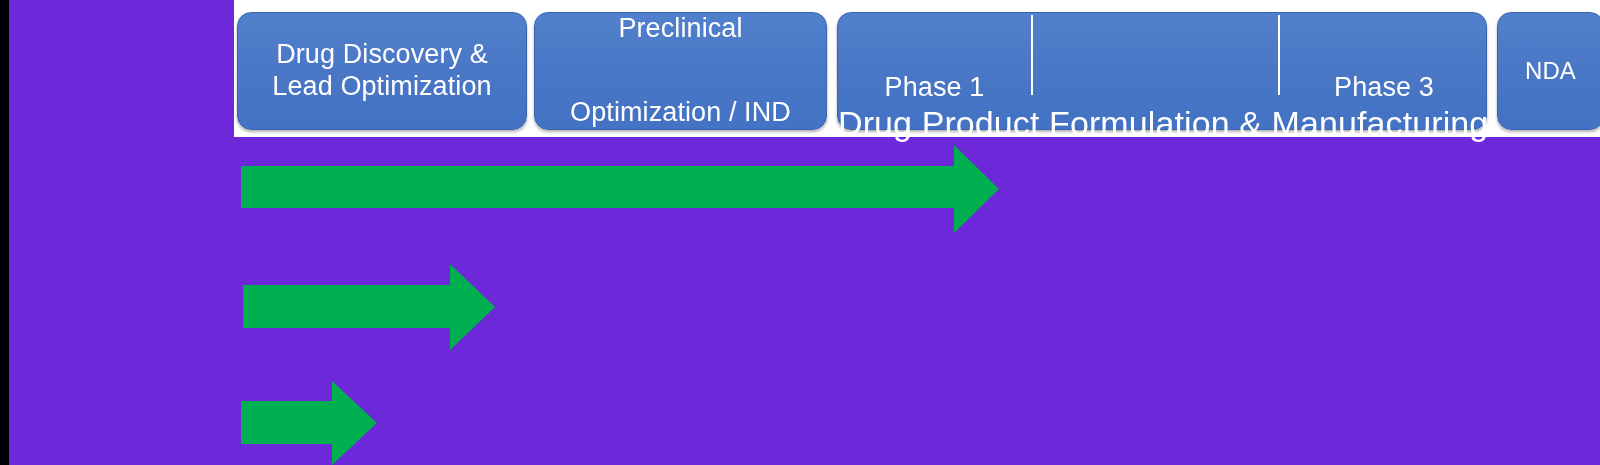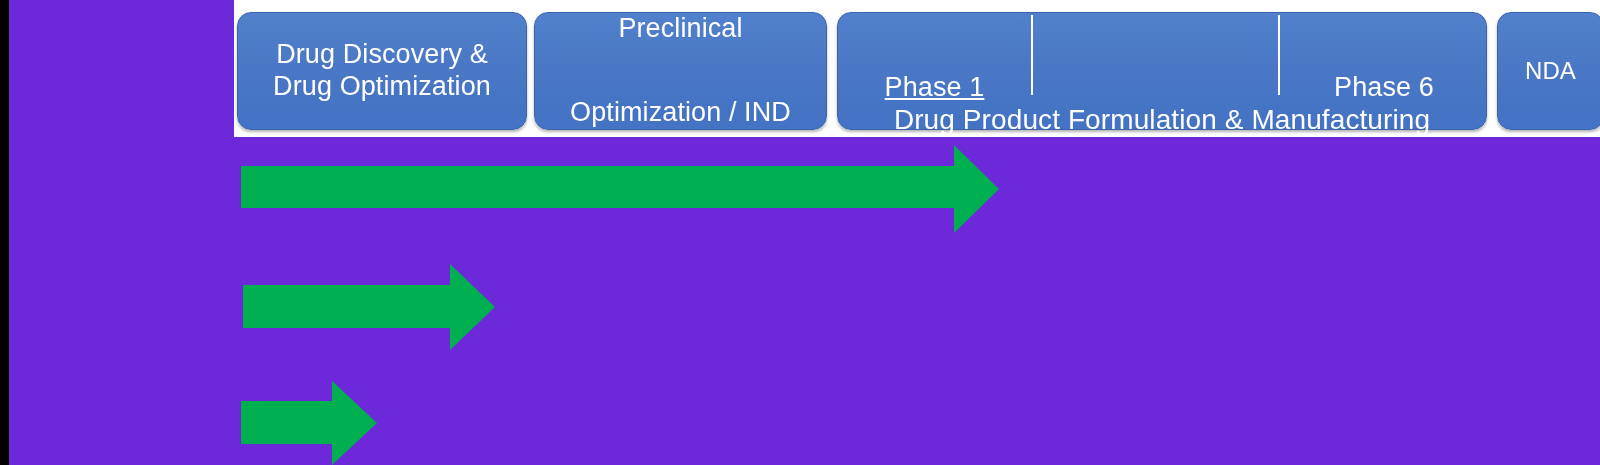--- a/index.html
+++ b/index.html
@@ -79,21 +79,21 @@
     position: absolute;
     top: 0;
     height: 92px;
     display: flex;
     flex-direction: column;
     align-items: center;
     justify-content: flex-end;
     padding-bottom: 2px;
     box-sizing: border-box;
   }
-  #clin-col-1 { left: 0px;   width: 193px; text-decoration: underline; }
+  #clin-col-1 { left: 0px;   width: 193px; }
   #clin-col-2 { left: 195px; width: 245px; }
   #clin-col-3 { left: 442px; width: 208px; }
 
   .clin-heading {
     font-size: 31px;
     line-height: 1.05;
     color: #FFFFFF;
     white-space: nowrap;
   }
   .clin-phase {
@@ -101,21 +101,21 @@
     line-height: 1.15;
     color: #FFFFFF;
     white-space: nowrap;
   }
   .clin-footer {
     position: absolute;
     left: 0;
     top: 90px;
     width: 100%;
     text-align: center;
-    font-size: 28px;
+    font-size: 34px;
     color: #FFFFFF;
     white-space: nowrap;
   }
 
   
   .arrow { position: absolute; }
   .arrow svg { display: block; }
 
   #arrow-1 { left: 232px; top: 145px; }
   #arrow-2 { left: 234px; top: 264px; }
@@ -123,21 +123,21 @@
 </style>
 </head>
 <body>
 
 <div id="canvas">
 
   <div class="band"></div>
 
   <div class="box" id="box-discovery">
     <span>Drug Discovery &amp;</span>
-    <span>Drug Optimization</span>
+    <span>Lead Optimization</span>
   </div>
 
   <div class="box" id="box-preclinical">
     <span>Preclinical</span>
     <span>Optimization / IND</span>
   </div>
 
   <div class="box" id="box-clinical">
     <div class="clinical-inner">
 
@@ -145,21 +145,21 @@
       <div class="clin-divider" id="clin-divider-2"></div>
 
       <div class="clin-col" id="clin-col-1">
         <span class="clin-phase">Phase 1</span>
       </div>
 
       <div class="clin-col" id="clin-col-2">
       </div>
 
       <div class="clin-col" id="clin-col-3">
-        <span class="clin-phase">Phase 6</span>
+        <span class="clin-phase">Phase 3</span>
       </div>
 
       <div class="clin-footer">Drug Product Formulation &amp; Manufacturing</div>
     </div>
   </div>
 
   <div class="box" id="box-nda">
     <span>NDA</span>
   </div>
 

